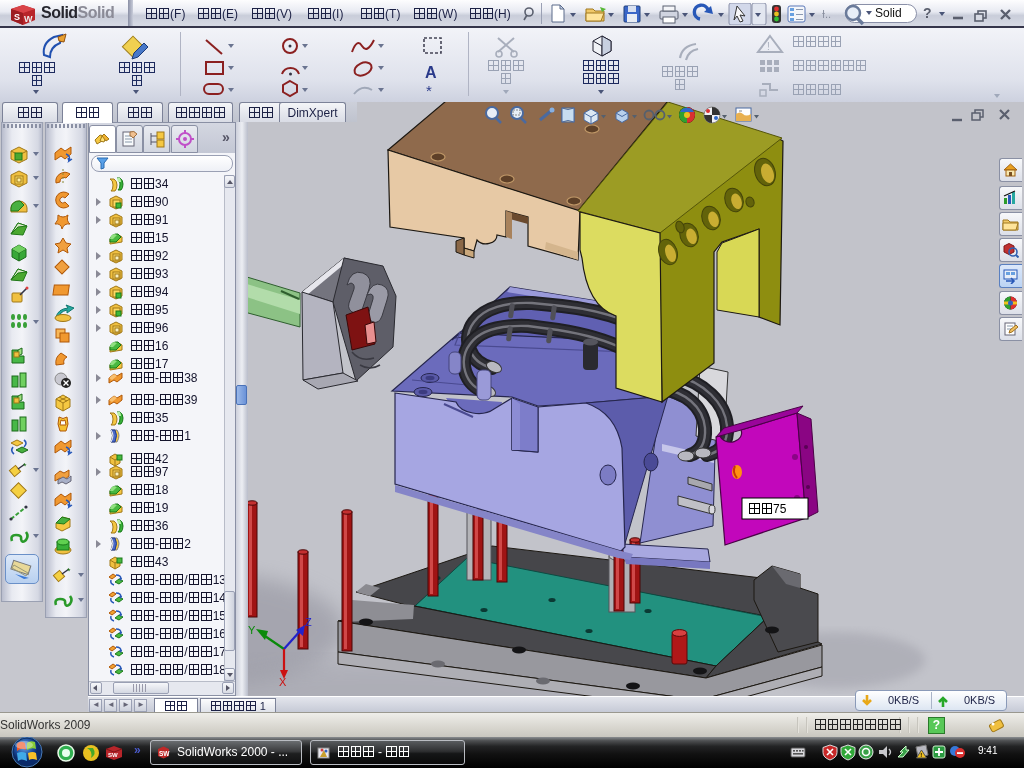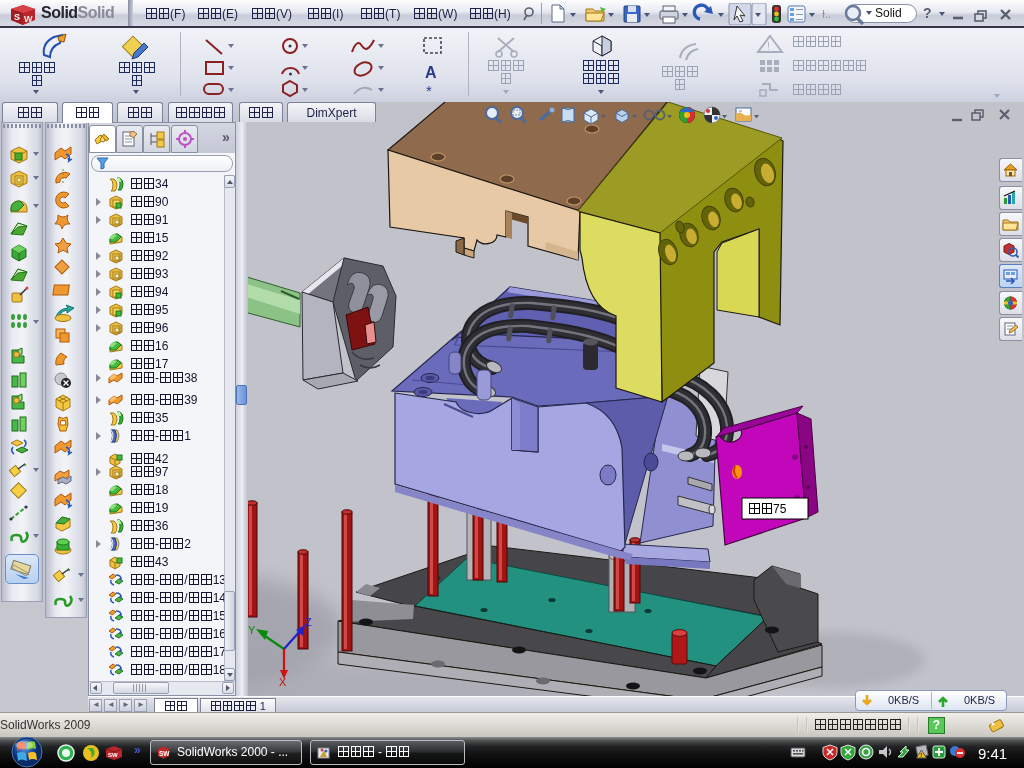--- a/index.html
+++ b/index.html
@@ -1125,21 +1125,21 @@
       <div class="abs gbt dis" style="left:792px;top:56px;width:100px;text-align:left"><i class="cj"></i><i class="cj"></i><i class="cj"></i><i class="cj"></i></div>
       <div class="abs dar dis" style="left:994px;top:66px"></div>
     </div>
 <div class="abs" id="tabback"></div>
     <div class="abs" id="tabrow">
       <div class="tab" style="left:2px;width:56px"><i class="cj"></i><i class="cj"></i></div>
       <div class="tab act" style="left:62px;width:51px"><i class="cj"></i><i class="cj"></i></div>
       <div class="tab" style="left:117px;width:46px"><i class="cj"></i><i class="cj"></i></div>
       <div class="tab" style="left:168px;width:65px"><i class="cj"></i><i class="cj"></i><i class="cj"></i><i class="cj"></i></div>
       <div class="tab" style="left:239px;width:44px"><i class="cj"></i><i class="cj"></i></div>
-      <div class="tab" style="left:287px;width:89px">DimXpert</div>
+      <div class="tab" style="left:279px;width:67px">DimXpert</div>
     </div>
 <div class="abs" id="status">
       <div class="abs" style="left:0;top:5px">SolidWorks 2009</div>
       <div class="abs" style="left:797px;top:4px;width:2px;height:16px;background:linear-gradient(90deg,#b8b6ae,#f4f2ec)"></div>
       <div class="abs" style="left:806px;top:4px;width:2px;height:16px;background:linear-gradient(90deg,#b8b6ae,#f4f2ec)"></div>
       <div class="abs" style="left:899px;top:4px;width:2px;height:16px;background:linear-gradient(90deg,#b8b6ae,#f4f2ec)"></div>
       <div class="abs" style="left:908px;top:4px;width:2px;height:16px;background:linear-gradient(90deg,#b8b6ae,#f4f2ec)"></div>
       <div class="abs" style="left:917px;top:4px;width:2px;height:16px;background:linear-gradient(90deg,#b8b6ae,#f4f2ec)"></div>
       <div class="abs" style="left:814px;top:5px;color:#222"><i class="cj"></i><i class="cj"></i><i class="cj"></i><i class="cj"></i><i class="cj"></i><i class="cj"></i><i class="cj"></i></div>
       <div class="abs" style="left:928px;top:4px;width:17px;height:17px;background:#58c858;border:1px solid #2a7a2a;color:#fff;font-weight:bold;font-size:12px;text-align:center">?</div>
@@ -1223,14 +1223,14 @@
       </svg>
       <svg class="abs" style="left:931px;top:7px" width="16" height="16" viewBox="0 0 16 16">
         <rect x="2" y="2" width="12" height="12" rx="2" fill="#2a9a40" stroke="#cec"></rect>
         <path d="M8 4 v8 M4 8 h8" stroke="#fff" stroke-width="1.8"></path>
       </svg>
       <svg class="abs" style="left:949px;top:7px" width="18" height="16" viewBox="0 0 18 16">
         <circle cx="6" cy="7" r="5" fill="#3878d8"></circle>
         <circle cx="11" cy="9" r="5" fill="#d83030"></circle>
         <rect x="8" y="8.2" width="6" height="1.8" fill="#fff"></rect>
       </svg>
-      <div class="abs" style="left:978px;top:8px;color:#fff;font-size:15px">9:41</div>
+      <div class="abs" style="left:978px;top:8px;color:#fff;font-size:10px">9:41</div>
     </div>
 </div>
 </body></html>

